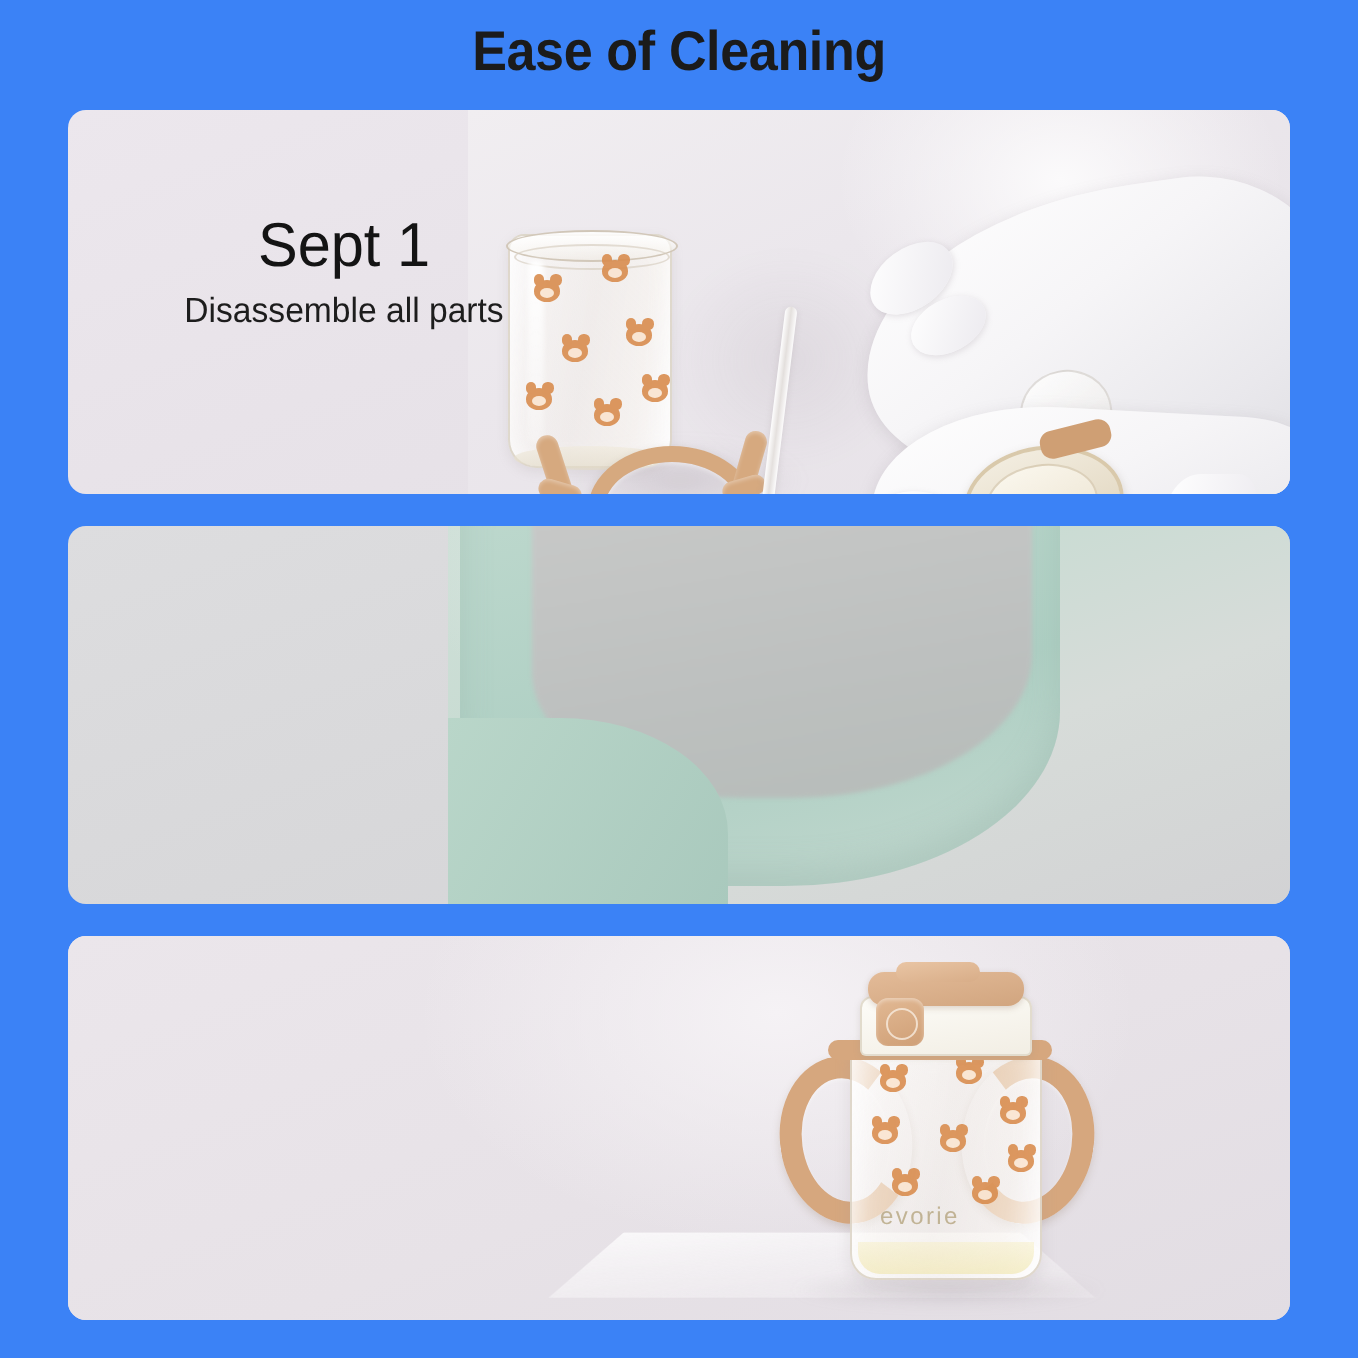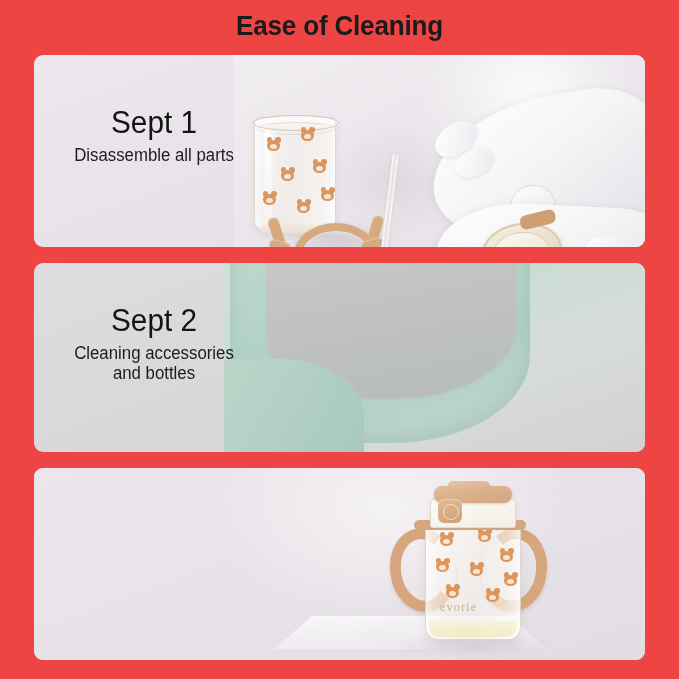--- a/index.html
+++ b/index.html
@@ -4,21 +4,21 @@
 <title>Ease of Cleaning</title>
 <style>
   html,body{margin:0;padding:0;}
   body{
     width:679px;height:679px;
     background:#ffffff;
     font-family:"Liberation Sans", sans-serif;
     overflow:hidden;
     position:relative;
   }
-  .page{position:relative;width:679px;height:679px;background:#ef4444;}
+  .page{position:relative;width:679px;height:679px;background:#3b82f6;}
 
   
   .title{
     position:absolute;top:10px;left:0;width:679px;
     text-align:center;
     font-family:"Liberation Sans", sans-serif;
     font-size:28px;
     font-weight:bold;
     color:#1b1b1b;
     letter-spacing:-0.2px;
@@ -47,21 +47,21 @@
     line-height:1.05;
     transform:scaleX(0.96);
   }
   .step-desc{
     font-size:17.5px;
     color:#1d1d1d;
     line-height:1.18;
     margin-top:5px;
     transform:scaleX(0.96);
   }
-  #panel-1 .panel-text{top:52px;}
+  #panel-1 .panel-text{top:52px;padding-left:18px;}
   #panel-2 .panel-text{top:42px;}
   #panel-3 .panel-text{top:48px;}
 
   
   .p1-scene{position:absolute;inset:0;}
   .p1-bg{
     position:absolute;left:200px;top:0;right:0;bottom:0;
     background:
       radial-gradient(ellipse 160px 120px at 72% 18%, #fbfafb 0%, rgba(251,250,251,0) 70%),
       linear-gradient(155deg,#f1eef1 0%,#ebe7ec 40%,#e6e1e7 100%);
@@ -264,21 +264,20 @@
   }
   .p3-liquid{
     position:absolute;left:3px;bottom:2px;right:3px;height:16px;
     border-radius:0 0 11px 11px;
     background:linear-gradient(180deg,rgba(246,238,196,.5),rgba(240,230,175,.65));
   }
   .p3-brand{
     position:absolute;left:14px;bottom:24px;
     font-size:12px;color:rgba(178,160,120,.75);
     letter-spacing:1.2px;
-    font-family:Liberation Serif, serif;
   }
   .p3-collar{
     position:absolute;left:396px;top:30px;width:84px;height:28px;
     border-radius:6px 6px 3px 3px;
     background:linear-gradient(170deg,#fdfcf8,#f2eee4);
     border:1px solid rgba(220,212,196,.8);
     box-shadow:0 1px 3px rgba(160,150,140,.25);
   }
   .p3-lid{
     position:absolute;left:400px;top:18px;width:78px;height:17px;
@@ -400,27 +399,20 @@
 
   <div class="panel" id="panel-2">
     <div class="p2-scene">
       <div class="p2-bg"></div>
       <div class="p2-basin"></div>
       <div class="p2-basin-in"></div>
       <div class="p2-basin-rim"></div>
 
     </div>
 
-    <div class="panel-text">
-      <div class="step-title">Sept 2</div>
-      <div class="step-desc">
-        <div>Cleaning accessories</div>
-        <div>and bottles</div>
-      </div>
-    </div>
   </div>
 
   <div class="panel" id="panel-3">
     <div class="p3-scene">
       <div class="p3-bg"></div>
       <div class="p3-mat"></div>
       <div class="p3-bshadow"></div>
 
       <div class="p3-handle l"></div>
       <div class="p3-handle r"></div>

